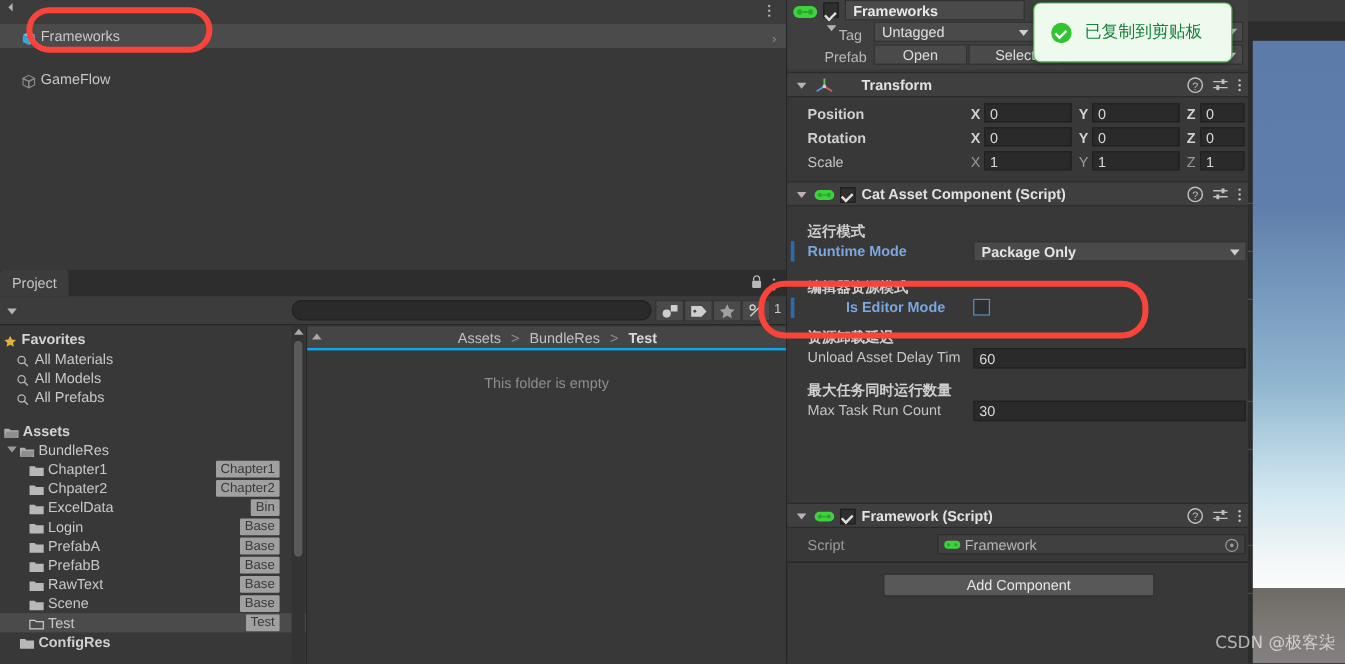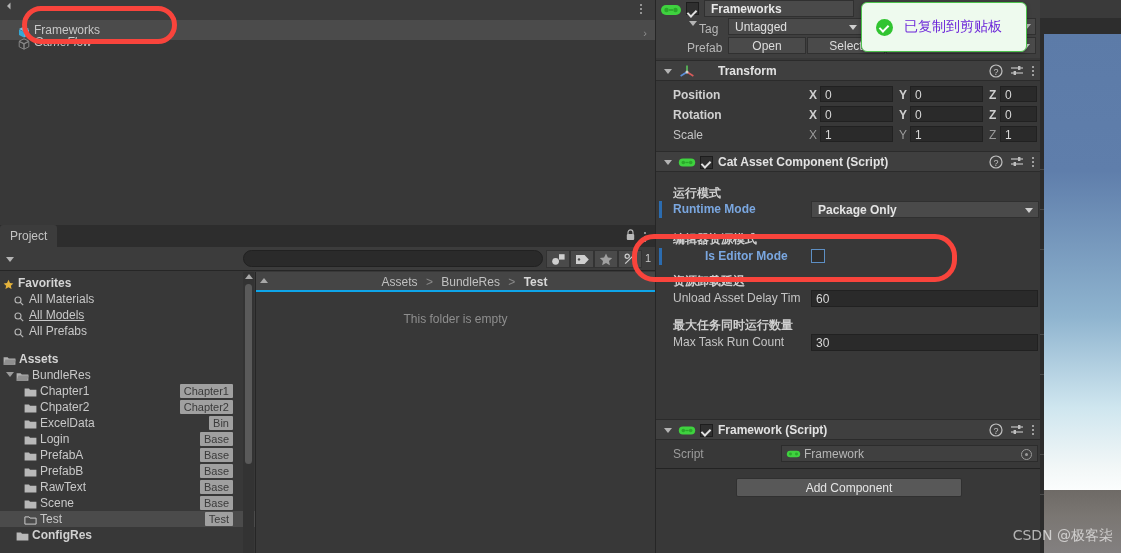--- a/index.html
+++ b/index.html
@@ -254,21 +254,21 @@
     box-shadow: 0 1px 4px rgba(0,0,0,0.25);
   }
   #toast-check {
     width: 17px; height: 17px; border-radius: 50%; background: #31c431;
     position: relative; flex: 0 0 auto;
   }
   #toast-check:after {
     content: ""; position: absolute; left: 4.5px; top: 4px; width: 4px; height: 7px;
     border-right: 2px solid #fff; border-bottom: 2px solid #fff; transform: rotate(45deg);
   }
-  #toast-text { margin-left: 11px; font-size: 14px; color: #6d28d9; font-family: "DejaVu Sans", sans-serif; }
+  #toast-text { margin-left: 11px; font-size: 14px; color: #15803d; font-family: "DejaVu Sans", sans-serif; }
 
   
   .annot {
     position: absolute; border: 5px solid #f9443c; border-radius: 22px;
     pointer-events: none; background: transparent;
   }
   #annot-hier { left: 22px; top: 6px; width: 155px; height: 38px; }
   #annot-editor { left: 632px; top: 234px; width: 325px; height: 48px; }
 
   
@@ -300,21 +300,21 @@
         <svg width="12" height="12" viewBox="0 0 12 12">
           <path d="M6 0.6 11 3 6 5.4 1 3z" fill="#6fc5e8"></path>
           <path d="M1 3.4 6 5.8v5.6L1 9z" fill="#35a8d6"></path>
           <path d="M11 3.4 6 5.8v5.6L11 9z" fill="#4fb8e4"></path>
         </svg>
       </span>
       <span>Frameworks</span>
       <span class="row-chevron">›</span>
     </div>
 
-    <div class="hier-row" style="top:32px;font-style:italic;">
+    <div class="hier-row" style="top:56px;">
       <span class="cube-ico">
         <svg width="12" height="12" viewBox="0 0 12 12">
           <path d="M6 0.8 10.8 3.2 6 5.6 1.2 3.2z" fill="none" stroke="#8c8c8c" stroke-width="0.9"></path>
           <path d="M1.2 3.6 6 6v5.2L1.2 8.8z" fill="none" stroke="#8c8c8c" stroke-width="0.9"></path>
           <path d="M10.8 3.6 6 6v5.2l4.8-2.4z" fill="none" stroke="#8c8c8c" stroke-width="0.9"></path>
         </svg>
       </span>
       <span>GameFlow</span>
     </div>
   </div>
@@ -392,21 +392,21 @@
         </span>
         <span class="lbl" style="left:29px;">All Materials</span>
       </div>
       <div class="tree-row">
         <span class="magnifier" style="left:14px;">
           <svg width="10" height="10" viewBox="0 0 10 10">
             <circle cx="4" cy="4" r="3" fill="none" stroke="#b5b5b5" stroke-width="1.1"></circle>
             <line x1="6.2" y1="6.2" x2="9.2" y2="9.2" stroke="#b5b5b5" stroke-width="1.2"></line>
           </svg>
         </span>
-        <span class="lbl" style="left:29px;text-decoration:underline;">All Models</span>
+        <span class="lbl" style="left:29px;">All Models</span>
       </div>
       <div class="tree-row">
         <span class="magnifier" style="left:14px;">
           <svg width="10" height="10" viewBox="0 0 10 10">
             <circle cx="4" cy="4" r="3" fill="none" stroke="#b5b5b5" stroke-width="1.1"></circle>
             <line x1="6.2" y1="6.2" x2="9.2" y2="9.2" stroke="#b5b5b5" stroke-width="1.2"></line>
           </svg>
         </span>
         <span class="lbl" style="left:29px;">All Prefabs</span>
       </div>

